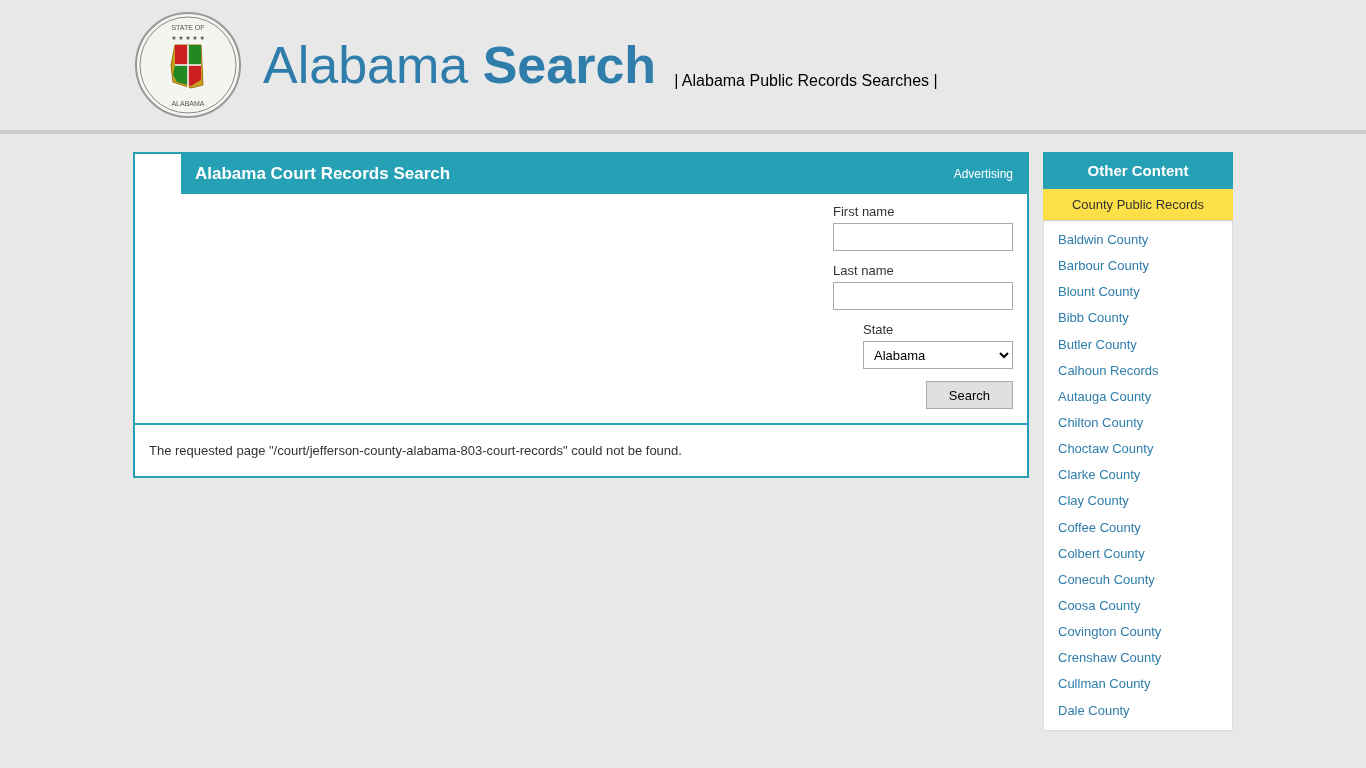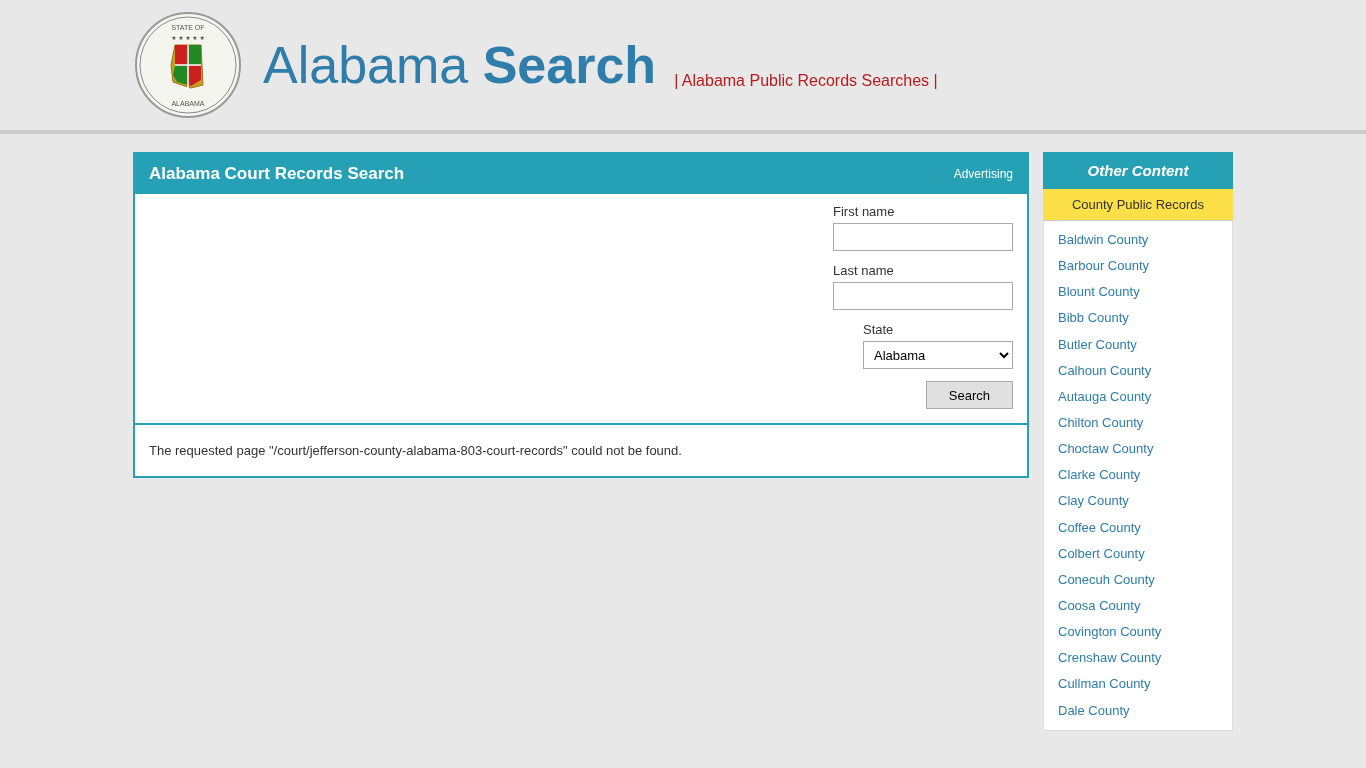--- a/index.html
+++ b/index.html
@@ -35,21 +35,21 @@
       font-weight: normal;
       color: #2e7daa;
       line-height: 1;
     }
     #site-title .search-word {
       font-weight: bold;
       color: #2e7daa;
     }
     #site-subtitle {
       font-size: 16px;
-      color: #b91c1c;
+      color: #000000;
       margin-left: 18px;
       white-space: nowrap;
       margin-top: 32px;
     }
 
     
     #main-wrapper {
       display: flex;
       justify-content: center;
       padding: 18px 0 20px 0;
@@ -64,20 +64,21 @@
 
     
     #center-panel {
       flex: 1;
     }
 
     
     #search-box {
       border: 2px solid #26a0b5;
       background: #fff;
+      padding-left: 46px;
     }
     #search-box-header {
       background-color: #26a0b5;
       padding: 10px 14px;
       display: flex;
       justify-content: space-between;
       align-items: center;
     }
     #search-box-title {
       color: #fff;
@@ -151,21 +152,20 @@
       width: 190px;
       flex-shrink: 0;
     }
     #other-content-header {
       background-color: #26a0b5;
       color: #fff;
       font-size: 15px;
       font-weight: bold;
       padding: 10px 14px;
       text-align: center;
-      font-style: italic;
     }
     #county-records-header {
       background-color: #fde047;
       color: #333;
       font-size: 13px;
       padding: 8px 14px;
       text-align: center;
       border-bottom: 1px solid #ccc;
     }
     #county-list {
@@ -260,21 +260,21 @@
     <div id="sidebar">
       <div id="other-content-header">Other Content</div>
       <div id="county-records-header">County Public Records</div>
       <div id="county-list">
 
       <a href="#" class="county-link">Baldwin County</a>
           <a href="#" class="county-link">Barbour County</a>
           <a href="#" class="county-link">Blount County</a>
           <a href="#" class="county-link">Bibb County</a>
           <a href="#" class="county-link">Butler County</a>
-          <a href="#" class="county-link">Calhoun County</a>
+          <a href="#" class="county-link">Calhoun Records</a>
           <a href="#" class="county-link">Autauga County</a>
           <a href="#" class="county-link">Chilton County</a>
           <a href="#" class="county-link">Choctaw County</a>
           <a href="#" class="county-link">Clarke County</a>
           <a href="#" class="county-link">Clay County</a>
           <a href="#" class="county-link">Coffee County</a>
           <a href="#" class="county-link">Colbert County</a>
           <a href="#" class="county-link">Conecuh County</a>
           <a href="#" class="county-link">Coosa County</a>
           <a href="#" class="county-link">Covington County</a>

